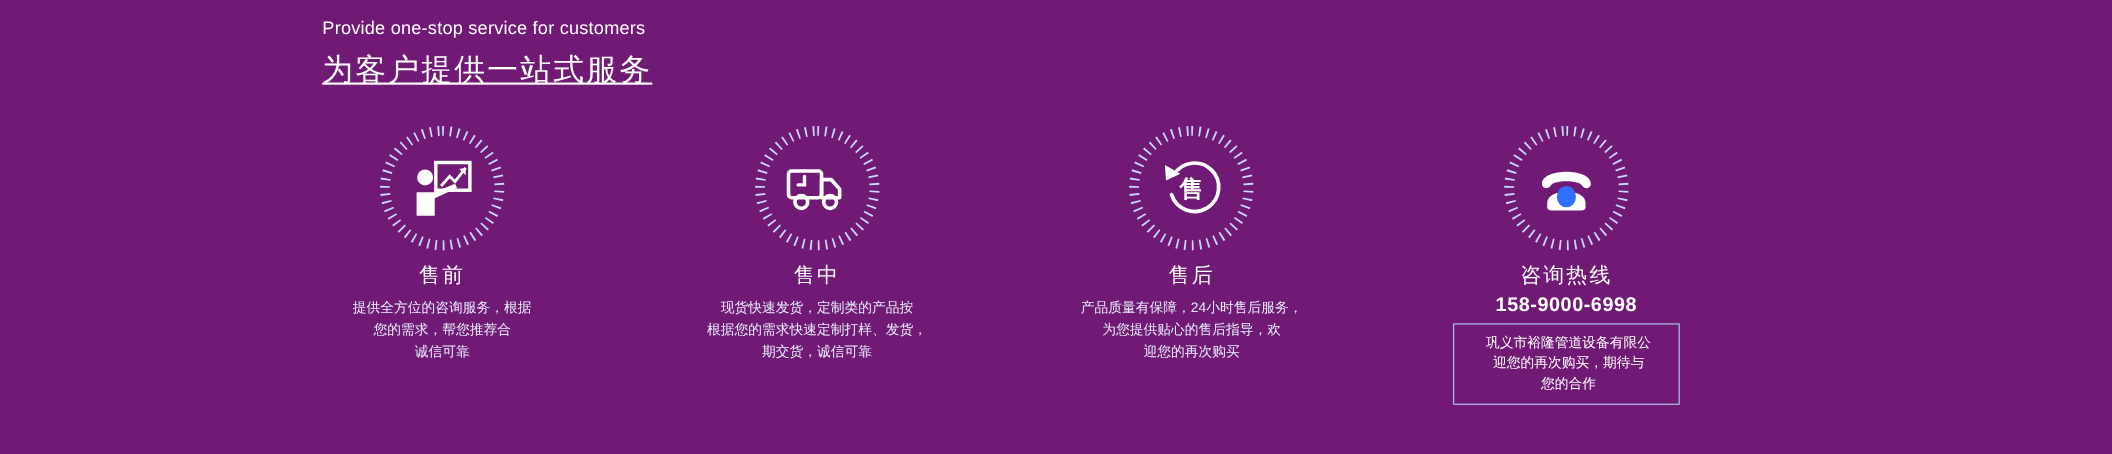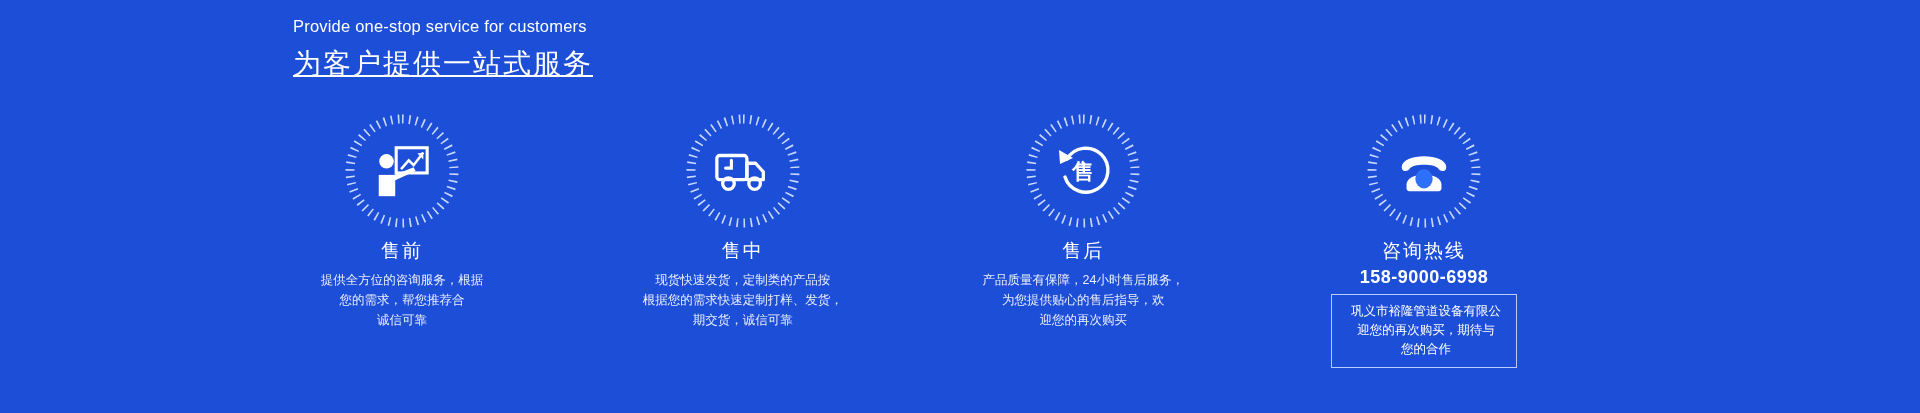--- a/index.html
+++ b/index.html
@@ -12,21 +12,21 @@
     overflow: hidden;
     background: #2f70fb;
     font-family: "Liberation Sans", "DejaVu Sans", sans-serif;
     color: #ffffff;
     -webkit-font-smoothing: antialiased;
   }
   .banner {
     position: relative;
     width: 1920px;
     height: 413px;
-    background: #1d4ed8;
+    background: #701a75;
     box-sizing: border-box;
   }
 
   
   .heading {
     position: absolute;
     left: 293px;
     top: 14px;
     width: 900px;
   }
@@ -121,21 +121,21 @@
     font-weight: bold;
     letter-spacing: 0.5px;
     line-height: 24px;
     color: #ffffff;
     text-align: center;
   }
   .hotline-box {
     margin-top: 5px;
     border: 1px solid #b9ccfb;
     padding: 7px 12px 8px 16px;
-    width: 186px;
+    width: 206px;
     box-sizing: border-box;
     text-align: center;
   }
   .hotline-box .line {
     display: block;
     font-size: 12.5px;
     line-height: 19px;
     color: #ffffff;
     white-space: nowrap;
   }

